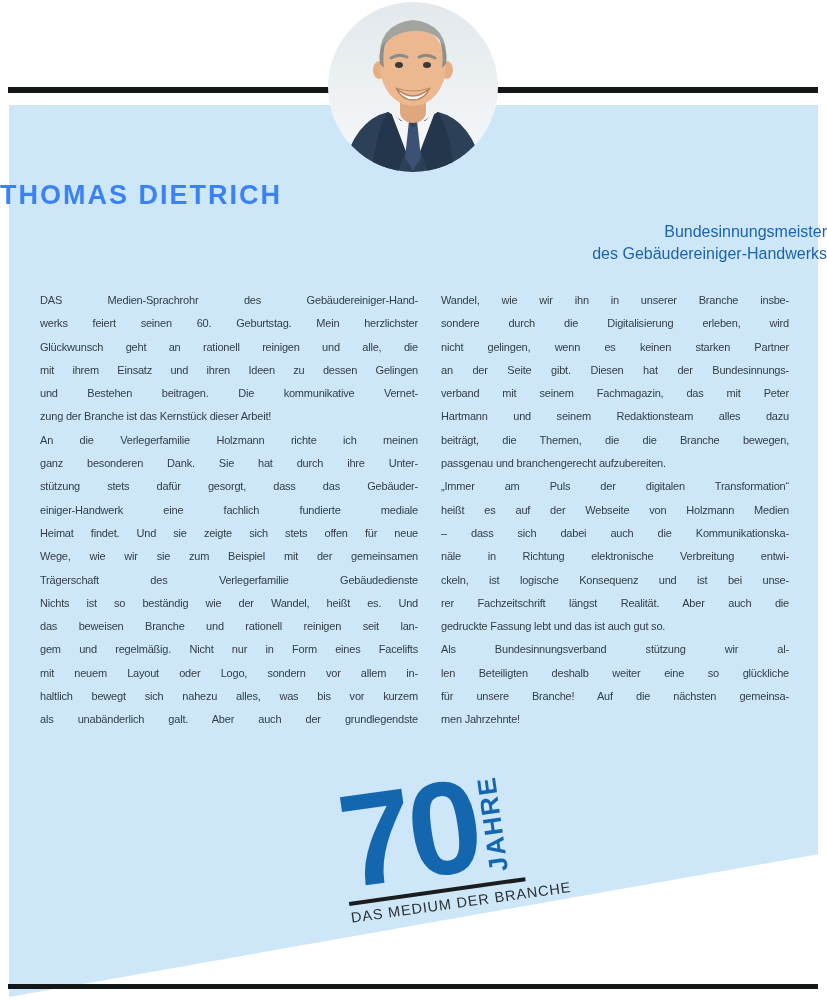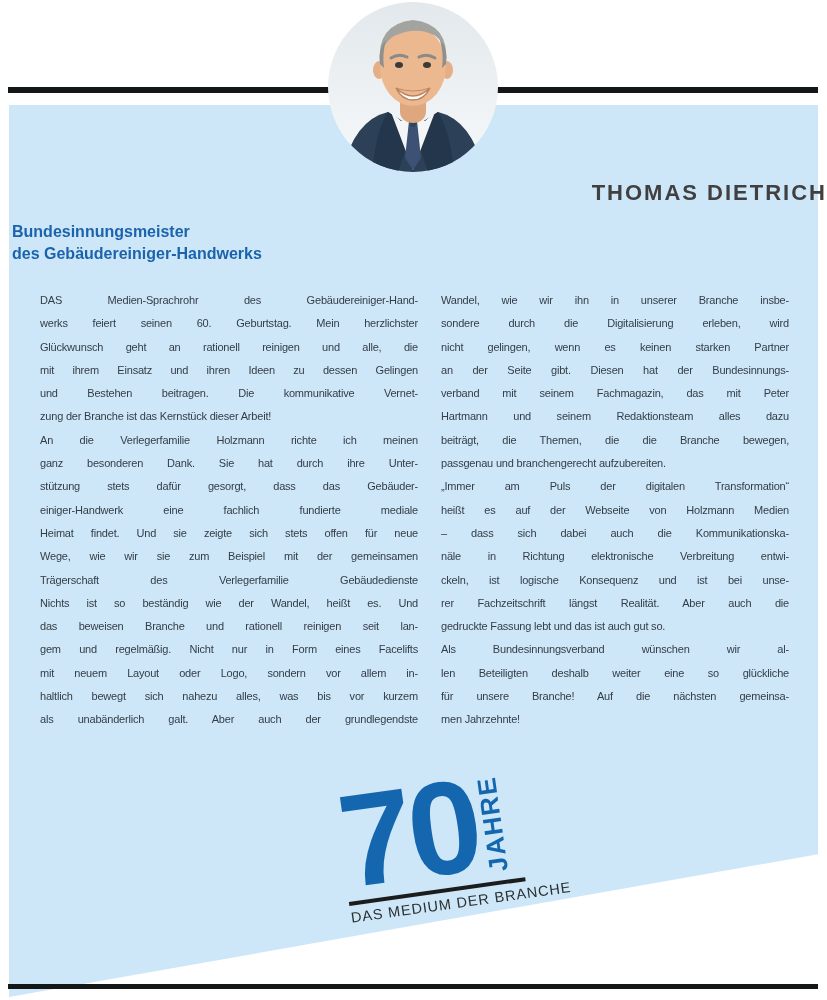--- a/index.html
+++ b/index.html
@@ -14,26 +14,26 @@
     position:absolute;left:9px;right:9px;top:105px;height:892px;
     background:var(--panel,#cde7f8);
     clip-path:polygon(0 0,100% 0,100% 84%,0 100%);
     z-index:1;
   }
   .avatar{
     position:absolute;left:328px;top:2px;width:170px;height:170px;
     border-radius:50%;overflow:hidden;z-index:4;
   }
   .page-title{
-    position:absolute;left:0;right:0;top:180px;margin:0;text-align:right;
-    font-size:22px;font-weight:bold;letter-spacing:2px;color:#404040;z-index:2;
+    position:absolute;left:0;right:0;top:180px;margin:0;text-align:left;
+    font-size:27px;font-weight:bold;letter-spacing:2px;color:#3b82f6;z-index:2;
   }
   .subtitle{
-    position:absolute;left:0;right:0;top:221px;text-align:left;
-    color:var(--subtitle,#1b63ad);font-size:16px;font-weight:bold;
+    position:absolute;left:0;right:0;top:221px;text-align:right;
+    color:var(--subtitle,#1b63ad);font-size:16px;font-weight:normal;
     line-height:21.5px;z-index:2;margin-left:12px;
   }
   .columns{
     position:absolute;left:40px;top:289px;width:749px;display:flex;gap:23px;z-index:2;
   }
   .col{color:var(--body,#333d46);font-size:11px;line-height:23.3px;letter-spacing:-0.2px;}
   .col:nth-child(1){width:378px;}
   .col:nth-child(2){width:348px;}
   .line{white-space:nowrap;text-align:justify;text-align-last:justify;}
   .line.pend{text-align-last:left;}
@@ -147,21 +147,21 @@
         <div class="line">Hartmann und seinem Redaktionsteam alles dazu</div>
         <div class="line">beiträgt, die Themen, die die Branche bewegen,</div>
         <div class="line pend">passgenau und branchengerecht aufzubereiten.</div>
         <div class="line">„Immer am Puls der digitalen Transformation“</div>
         <div class="line">heißt es auf der Webseite von Holzmann Medien</div>
         <div class="line">– dass sich dabei auch die Kommunikationska-</div>
         <div class="line">näle in Richtung elektronische Verbreitung entwi-</div>
         <div class="line">ckeln, ist logische Konsequenz und ist bei unse-</div>
         <div class="line">rer Fachzeitschrift längst Realität. Aber auch die</div>
         <div class="line pend">gedruckte Fassung lebt und das ist auch gut so.</div>
-        <div class="line">Als Bundesinnungsverband wünschen wir al-</div>
+        <div class="line">Als Bundesinnungsverband stützung wir al-</div>
         <div class="line">len Beteiligten deshalb weiter eine so glückliche</div>
         <div class="line">für unsere Branche! Auf die nächsten gemeinsa-</div>
         <div class="line pend">men Jahrzehnte!</div>
       </div>
   </div>
 
   <div class="logo">
     <div class="logo-row">
       <span class="logo-70">70</span>
       <span class="logo-jahre">JAHRE</span>

